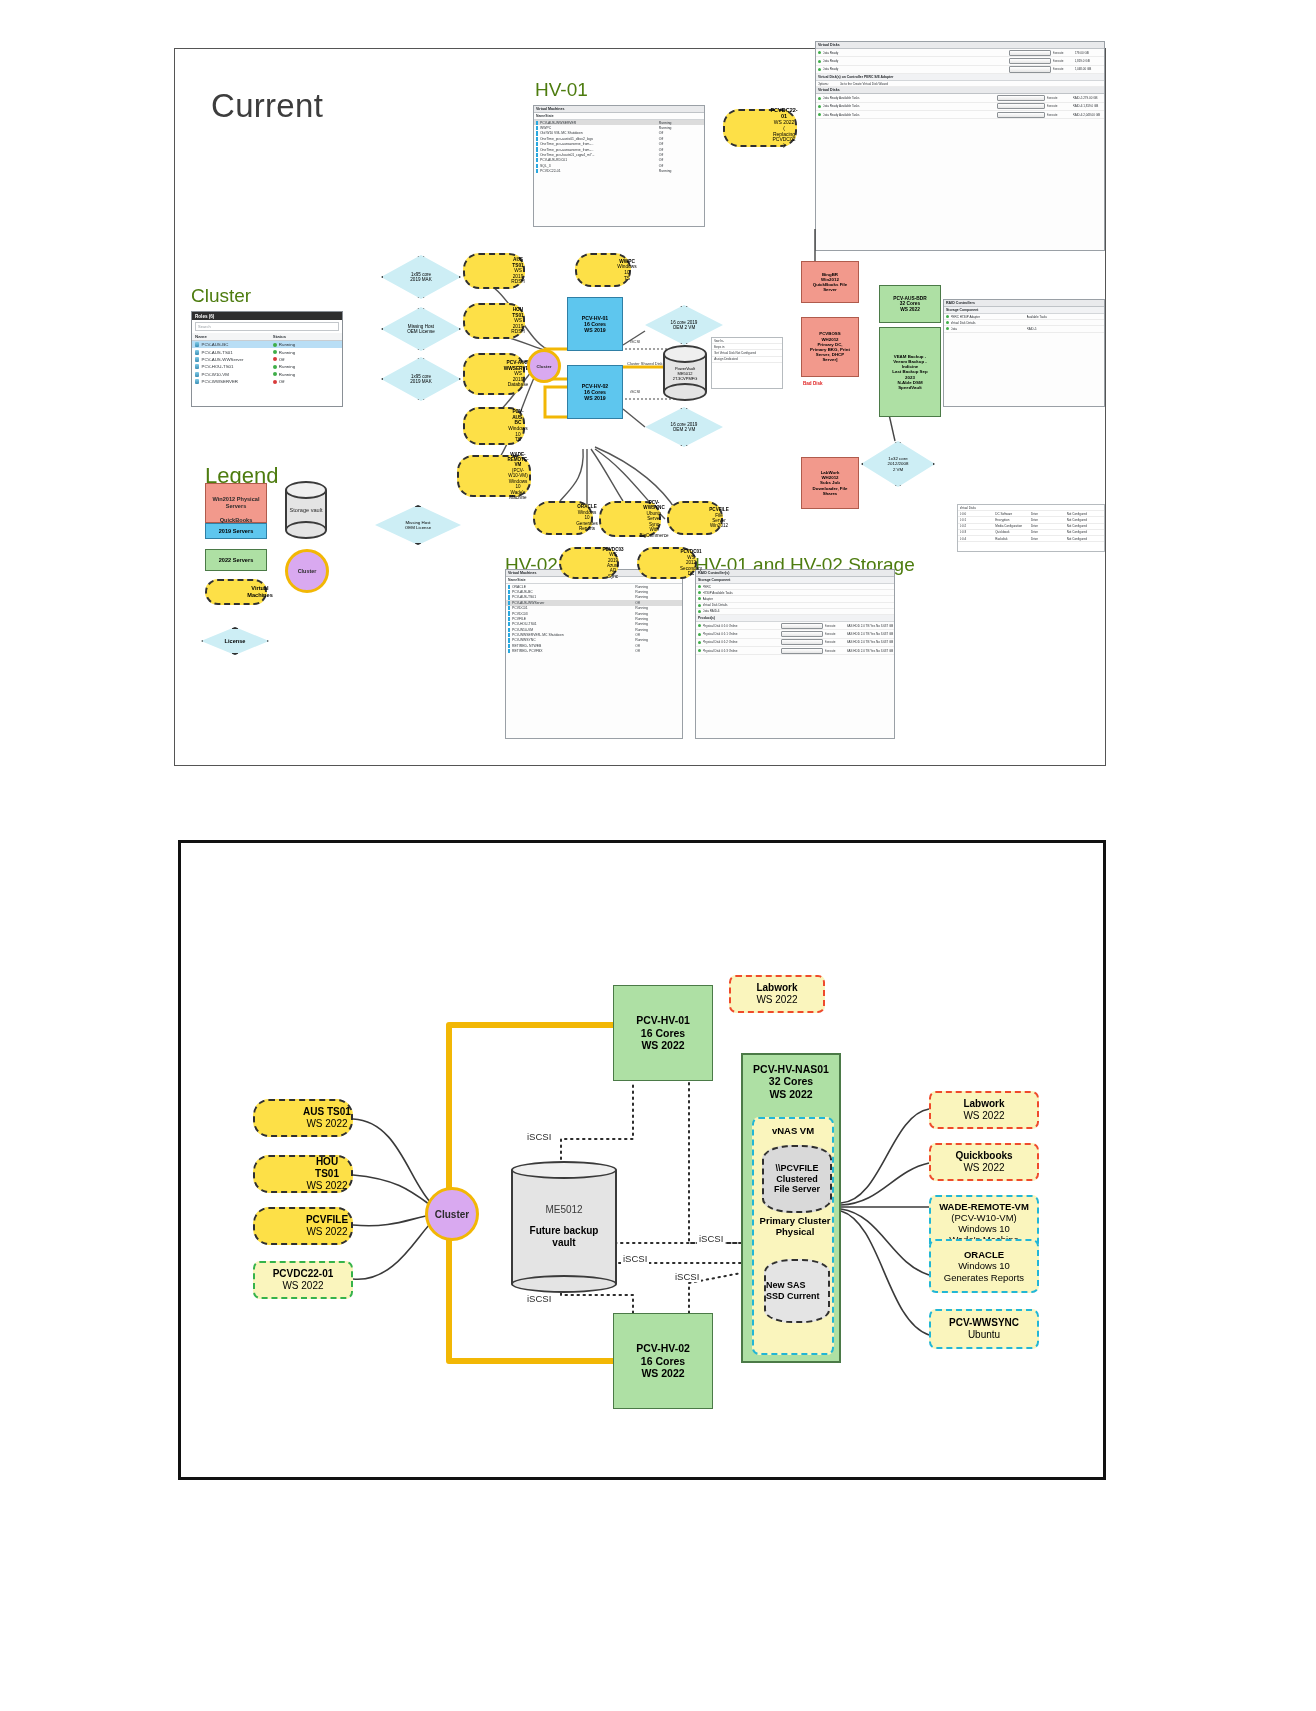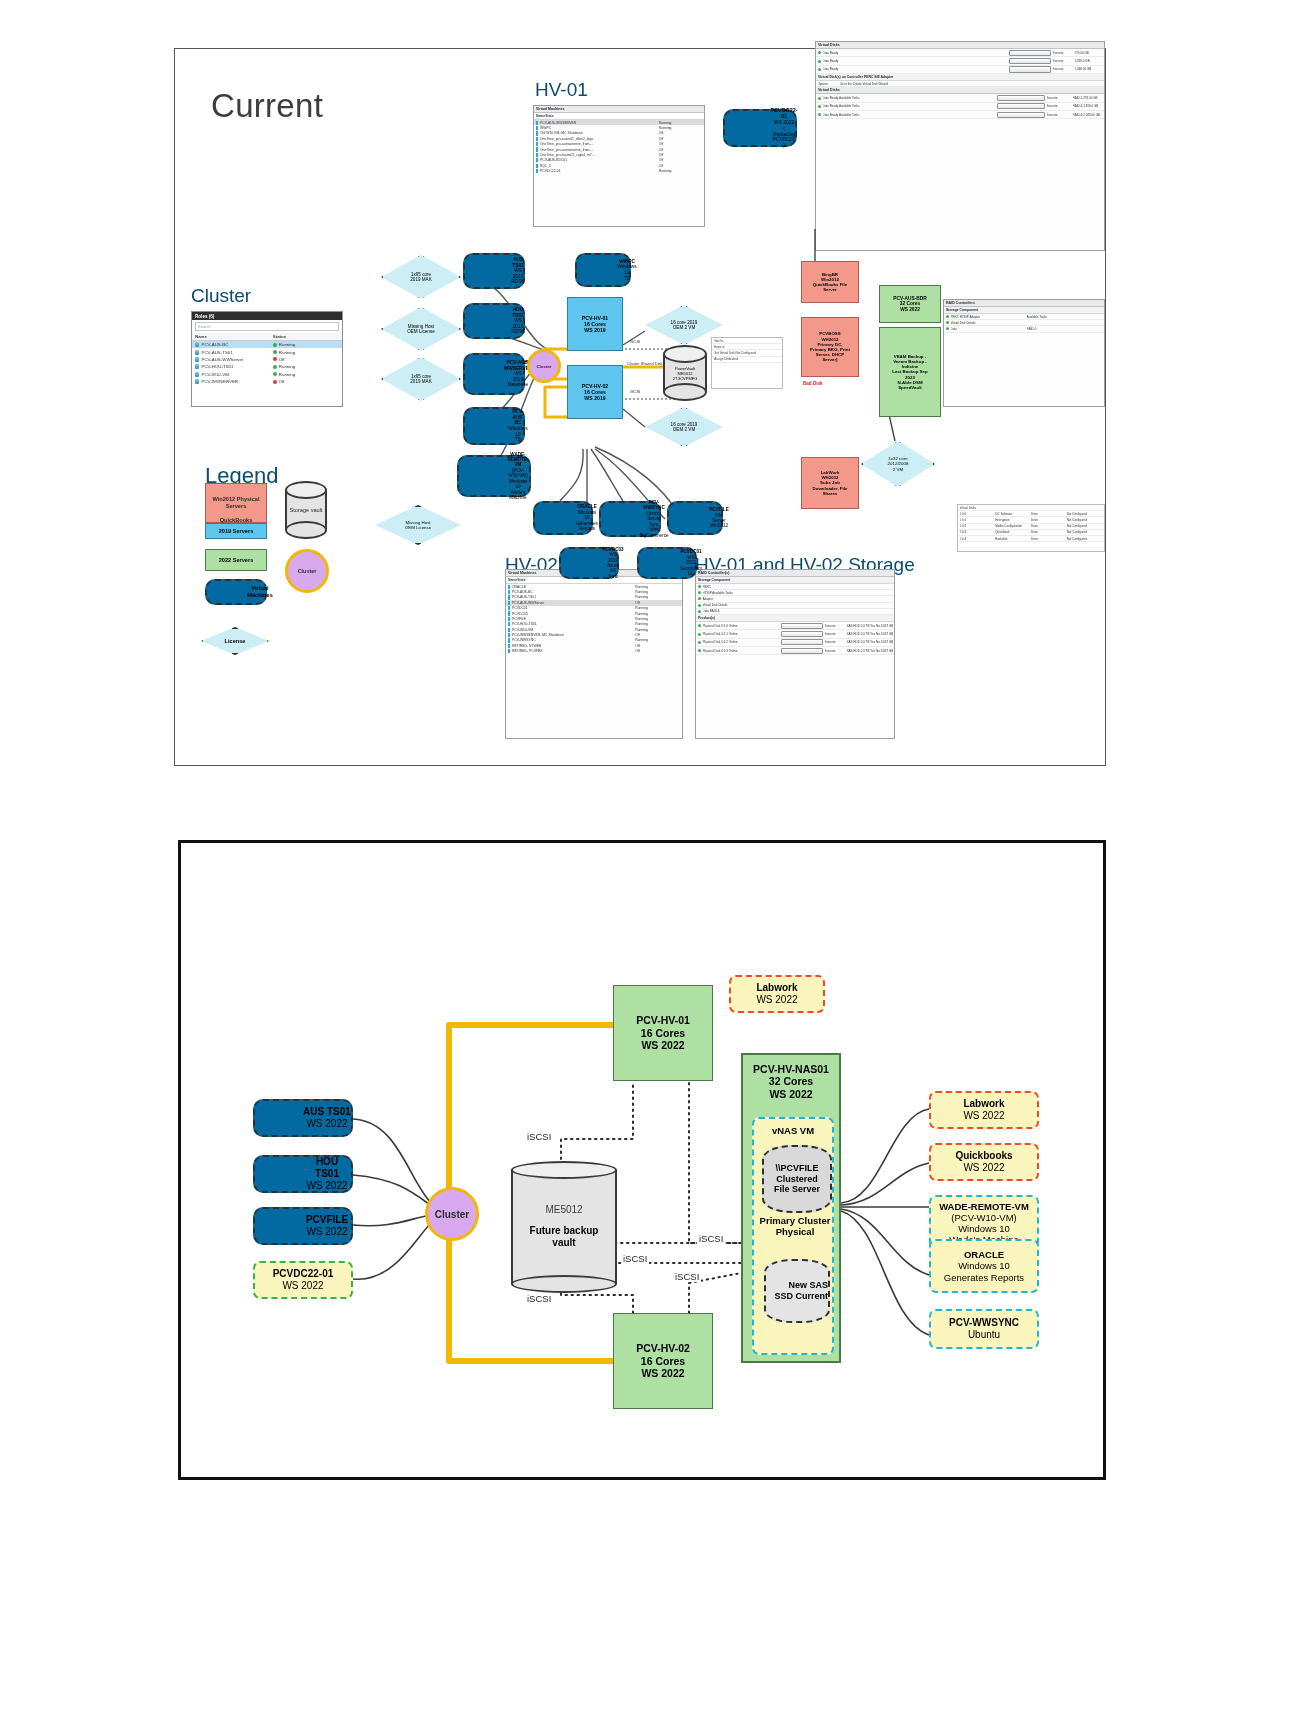--- a/index.html
+++ b/index.html
@@ -3,26 +3,26 @@
 <meta charset="utf-8">
 <style>
   html,body{margin:0;padding:0;background:#ffffff;}
   body{font-family:"Liberation Sans", sans-serif;width:1316px;height:1711px;position:relative;overflow:hidden;}
   .slide{position:absolute;background:#fff;border:2px solid #2b2b2b;box-sizing:border-box;}
   #slide-top{left:174px;top:48px;width:932px;height:718px;border-width:1px;border-color:#555;}
   #slide-bottom{left:178px;top:840px;width:928px;height:640px;border-width:3px;border-color:#111;}
 
   .title-current{position:absolute;left:36px;top:38px;font-size:33px;color:#3d3d3d;font-weight:400;letter-spacing:.3px;}
   .title-most{position:absolute;left:44px;top:40px;font-size:52px;color:#3d3d3d;font-weight:400;letter-spacing:-.5px;}
-  .h-label{position:absolute;font-size:19px;color:#0c4a6e;font-weight:400;}
+  .h-label{position:absolute;font-size:19px;color:#4d7c0f;font-weight:400;}
   .h-label.small{font-size:22px;}
 
   
   .node{position:absolute;box-sizing:border-box;display:flex;flex-direction:column;align-items:center;justify-content:center;text-align:center;line-height:1.18;}
-  .vm{background:#0369a1;border:2px dashed #2f2f2f;border-radius:10px;padding-left:48px;}
+  .vm{background:#fde047;border:2px dashed #2f2f2f;border-radius:16px;padding-left:48px;}
   .vm .t{font-weight:bold;}
   .srv2019{background:#5ec6ee;border:1px solid #2f7fa5;}
   .srv2022{background:#aee0a4;border:1px solid #4b7a47;}
   .phys2012{background:#f2998c;border:1px solid #b05b4c;}
   .license{background:#cdeef5;border:2px dashed #2f2f2f;}
   .vm-red{background:#faf5bd;border:2px dashed #ef4a2b;border-radius:7px;}
   .vm-cyan{background:#faf5bd;border:2px dashed #21b6d6;border-radius:7px;}
   .vm-green{background:#faf5bd;border:2px dashed #36b34a;border-radius:7px;}
 
   .cluster-circle{position:absolute;border-radius:50%;background:#d9a9f0;border:3px solid #f2b705;display:flex;align-items:center;justify-content:center;font-weight:bold;color:#2b2b2b;}
@@ -780,21 +780,21 @@
         <div style="font-weight:bold">\\PCVFILE</div>
         <div>Clustered</div>
         <div>File Server</div>
       </div>
 
       <div style="position:absolute;left:2px;top:96px;width:78px;text-align:center;font-weight:bold;font-size:9.5px;">
         <div>Primary Cluster</div>
         <div>Physical</div>
       </div>
 
-      <div style="position:absolute;left:10px;top:140px;width:62px;height:60px;background:#e4e4e4;border:2px dashed #2f2f2f;border-radius:28px/13px;display:flex;flex-direction:column;align-items:flex-end;justify-content:center;font-size:9px;">
+      <div style="position:absolute;left:10px;top:140px;width:62px;height:60px;background:#e4e4e4;border:2px dashed #2f2f2f;border-radius:28px/13px;display:flex;flex-direction:column;align-items:flex-start;justify-content:center;font-size:9px;">
         <div>New SAS</div>
         <div>SSD Current</div>
       </div>
     </div>
   </div>
 
   <div class="node vm-red" id="brvm0" style="left:748px;top:248px;width:110px;height:38px;font-size:10px;">
       <div class="t" style="font-weight: bold;">Labwork</div>
       <div>WS 2022</div>
     </div>

